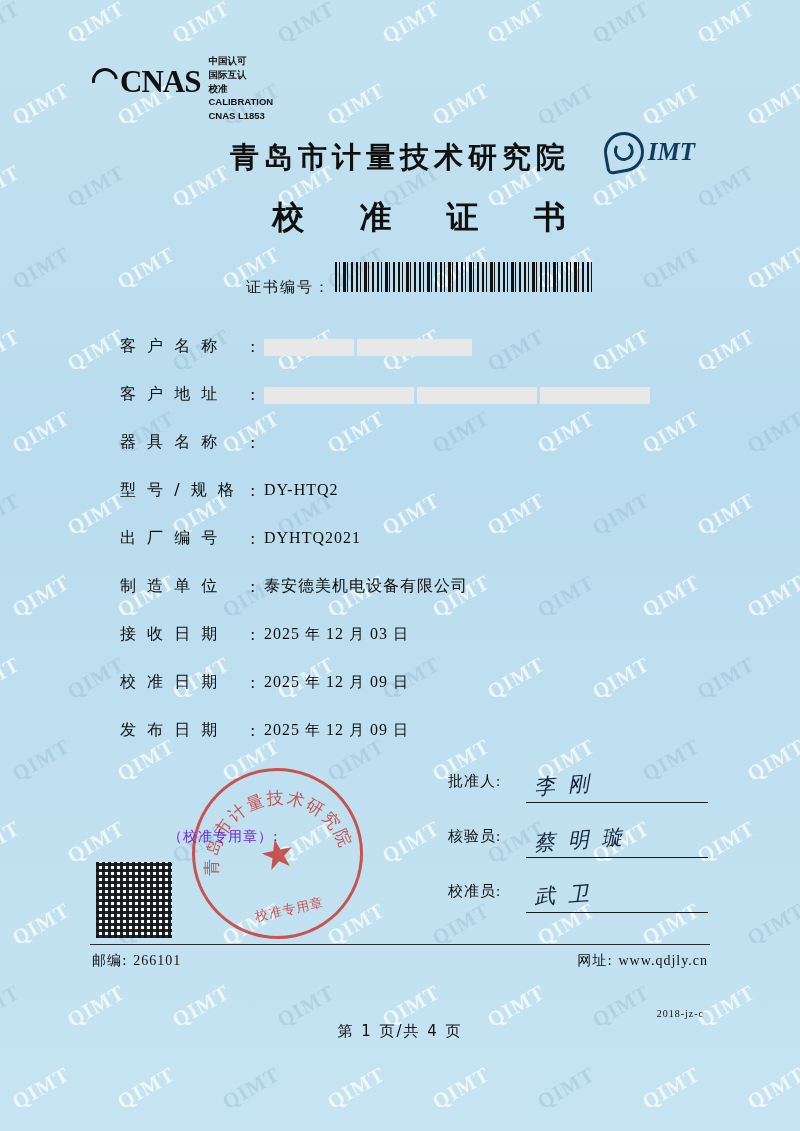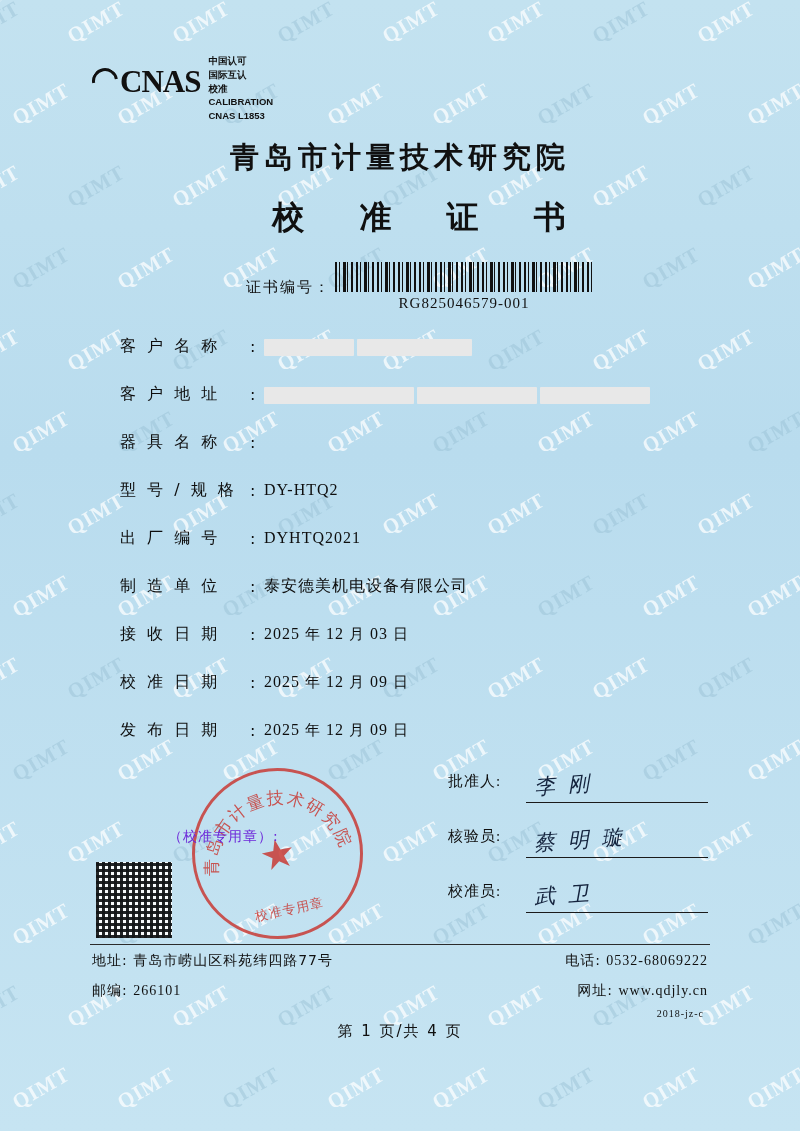--- a/index.html
+++ b/index.html
@@ -547,30 +547,33 @@
           <div class="cn">国际互认</div>
           <div class="cn">校准</div>
           <div>CALIBRATION</div>
           <div>CNAS L1853</div>
         </div>
       </div>
     </div>
 
     <div class="org-title">青岛市计量技术研究院</div>
 
+    <div class="qimt-logo">
+      <span class="mark"></span>
+      <span class="word">IMT</span>
+    </div>
 
     <div class="doc-title">校 准 证 书</div>
 
     <div class="cert-row">
       <div class="cert-label">
         <span>证书编号</span>：
       </div>
       <div class="barcode-wrap">
         <div class="barcode"></div>
-        <div class="cert-no">RG825046579-001</div>
       </div>
     </div>
 
     <div class="fields">
 
       <div class="frow">
         <div class="flabel">客 户 名 称</div>
         <div class="fcolon">:</div>
         <div class="fvalue">
           <span class="redacted" style="width:90px"></span><span class="redacted" style="width:115px"></span>
@@ -665,30 +668,20 @@
       <div class="bottom-txt">校准专用章</div>
     </div>
     <div class="stamp-label">（校准专用章）:</div>
 
     <div class="qr"></div>
 
     <div class="footer-rule"></div>
     <div class="footer">
       <div class="frow2">
         <div>
-          <span>地址:</span>
-          <span>青岛市崂山区科苑纬四路77号</span>
-        </div>
-        <div class="right">
-          <span>电话:</span>
-          <span class="mono">0532-68069222</span>
-        </div>
-      </div>
-      <div class="frow2">
-        <div>
           <span>邮编:</span>
           <span class="mono">266101</span>
         </div>
         <div class="right">
           <span>网址:</span>
           <span class="mono">www.qdjly.cn</span>
         </div>
       </div>
     </div>
 

